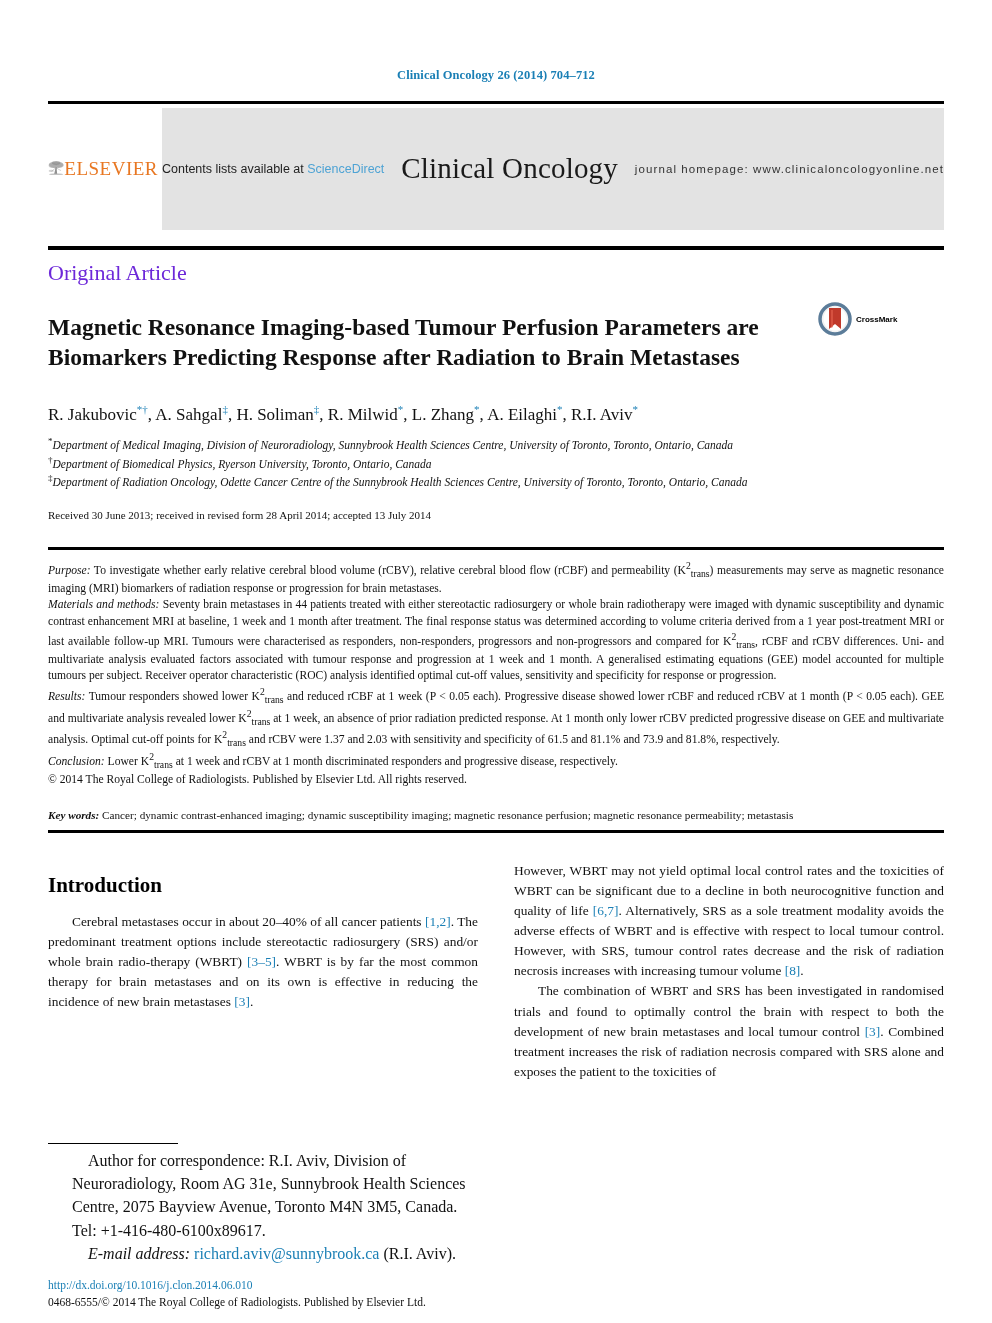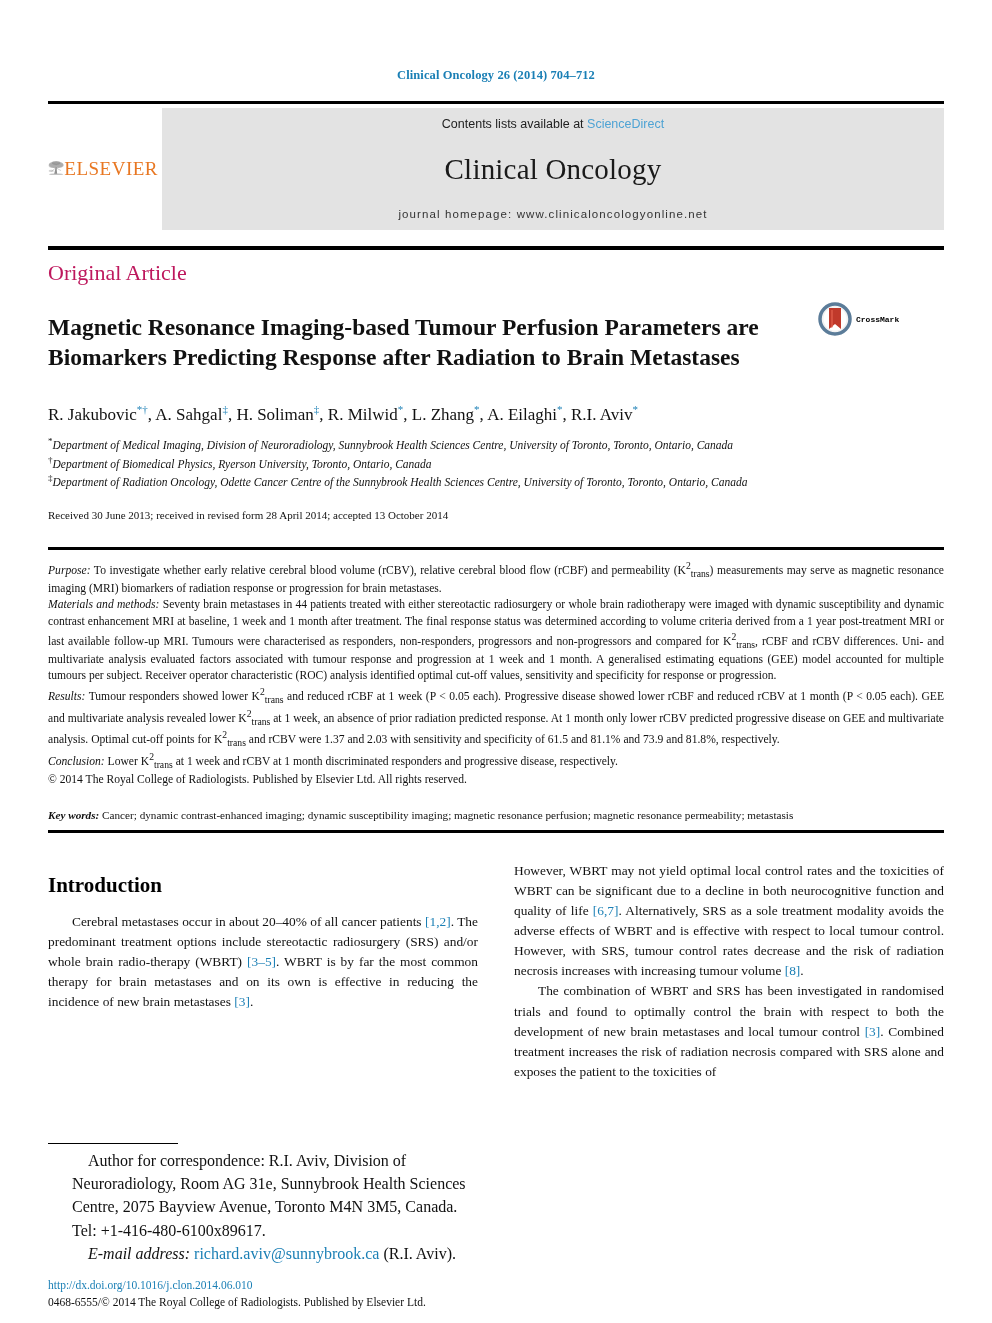--- a/index.html
+++ b/index.html
@@ -56,21 +56,21 @@
     color: #E87722;
     font-size: 19px;
     letter-spacing: .5px;
     line-height: 1;
     margin-top: 1px;
   }
   .masthead-center {
     flex: 1 1 auto;
     background: #e3e3e3;
     display: flex;
-    flex-direction: column;
+    flex-direction: row;
     align-items: center;
     justify-content: space-between;
     padding: 9px 0 10px 0;
     margin-left: 4px;
   }
   .contents-line {
     font-family: "Liberation Sans", sans-serif;
     font-size: 12.5px;
     color: #222;
   }
@@ -98,21 +98,21 @@
   }
 
   
   .rule-heavy {
     margin: 16px 48px 0 48px;
     border-top: 4px solid #000;
   }
   .article-type {
     margin: 10px 48px 0 48px;
     font-size: 22px;
-    color: #be185d;
+    color: #6d28d9;
   }
   .title-row {
     margin: 10px 48px 0 48px;
     display: flex;
     align-items: flex-start;
   }
   .article-title {
     flex: 1 1 auto;
     font-size: 23.5px;
     line-height: 1.3;
@@ -122,21 +122,21 @@
   .crossmark {
     flex: 0 0 110px;
     display: flex;
     align-items: center;
     gap: 4px;
     padding-top: 6px;
   }
   .crossmark-label {
     font-size: 8px;
     font-weight: bold;
-    font-family: Liberation Mono, monospace;
+    font-family: Liberation Sans, sans-serif;
   }
   .authors {
     margin: 14px 48px 0 48px;
     font-size: 17px;
     color: #111;
   }
   .sup-mark { color: #1a7fb5; font-size: 11px; vertical-align: super; }
   .affils {
     margin: 11px 48px 0 48px;
     font-size: 11.5px;
@@ -291,21 +291,21 @@
   </div>
 
   <div class="authors">R. Jakubovic<sup class="sup-mark">*†</sup>, A. Sahgal<sup class="sup-mark">‡</sup>, H. Soliman<sup class="sup-mark">‡</sup>, R. Milwid<sup class="sup-mark">*</sup>, L. Zhang<sup class="sup-mark">*</sup>, A. Eilaghi<sup class="sup-mark">*</sup>, R.I. Aviv<sup class="sup-mark">*</sup></div>
 
   <div class="affils">
     <div><sup>*</sup><span>Department of Medical Imaging, Division of Neuroradiology, Sunnybrook Health Sciences Centre, University of Toronto, Toronto, Ontario, Canada</span></div>
     <div><sup>†</sup><span>Department of Biomedical Physics, Ryerson University, Toronto, Ontario, Canada</span></div>
     <div><sup>‡</sup><span>Department of Radiation Oncology, Odette Cancer Centre of the Sunnybrook Health Sciences Centre, University of Toronto, Toronto, Ontario, Canada</span></div>
   </div>
 
-  <div class="dates">Received 30 June 2013; received in revised form 28 April 2014; accepted 13 October 2014</div>
+  <div class="dates">Received 30 June 2013; received in revised form 28 April 2014; accepted 13 July 2014</div>
 
   <div class="rule-abstract"></div>
 
   <div class="abstract-body">
     <p><span class="lbl">Purpose:</span><span> To investigate whether early relative cerebral blood volume (rCBV), relative cerebral blood flow (rCBF) and permeability (K<sup>2</sup><sub>trans</sub>) measurements may serve as magnetic resonance imaging (MRI) biomarkers of radiation response or progression for brain metastases.</span></p>
     <p><span class="lbl">Materials and methods:</span><span> Seventy brain metastases in 44 patients treated with either stereotactic radiosurgery or whole brain radiotherapy were imaged with dynamic susceptibility and dynamic contrast enhancement MRI at baseline, 1 week and 1 month after treatment. The final response status was determined according to volume criteria derived from a 1 year post-treatment MRI or last available follow-up MRI. Tumours were characterised as responders, non-responders, progressors and non-progressors and compared for K<sup>2</sup><sub>trans</sub>, rCBF and rCBV differences. Uni- and multivariate analysis evaluated factors associated with tumour response and progression at 1 week and 1 month. A generalised estimating equations (GEE) model accounted for multiple tumours per subject. Receiver operator characteristic (ROC) analysis identified optimal cut-off values, sensitivity and specificity for response or progression.</span></p>
     <p><span class="lbl">Results:</span><span> Tumour responders showed lower K<sup>2</sup><sub>trans</sub> and reduced rCBF at 1 week (P &lt; 0.05 each). Progressive disease showed lower rCBF and reduced rCBV at 1 month (P &lt; 0.05 each). GEE and multivariate analysis revealed lower K<sup>2</sup><sub>trans</sub> at 1 week, an absence of prior radiation predicted response. At 1 month only lower rCBV predicted progressive disease on GEE and multivariate analysis. Optimal cut-off points for K<sup>2</sup><sub>trans</sub> and rCBV were 1.37 and 2.03 with sensitivity and specificity of 61.5 and 81.1% and 73.9 and 81.8%, respectively.</span></p>
     <p><span class="lbl">Conclusion:</span><span> Lower K<sup>2</sup><sub>trans</sub> at 1 week and rCBV at 1 month discriminated responders and progressive disease, respectively.</span></p>
     <p style="text-align:left">© 2014 The Royal College of Radiologists. Published by Elsevier Ltd. All rights reserved.</p>
   </div>

